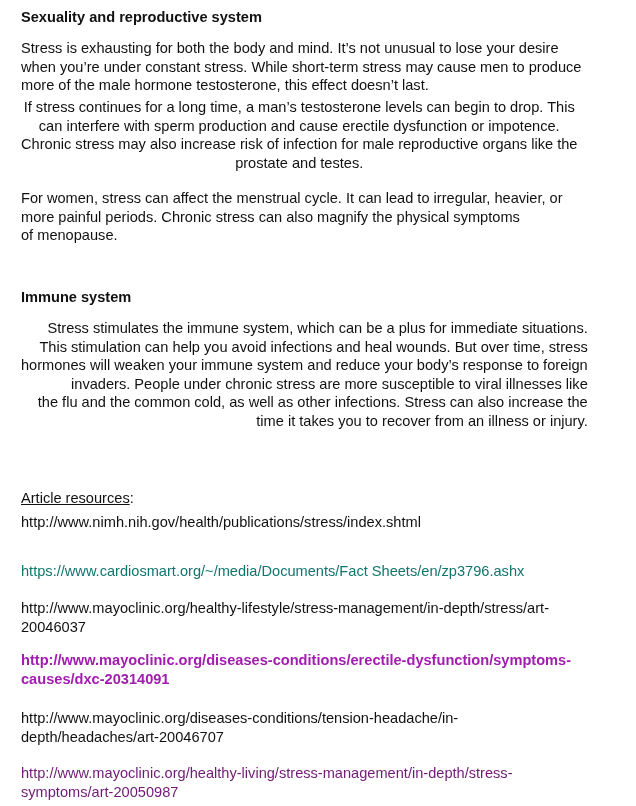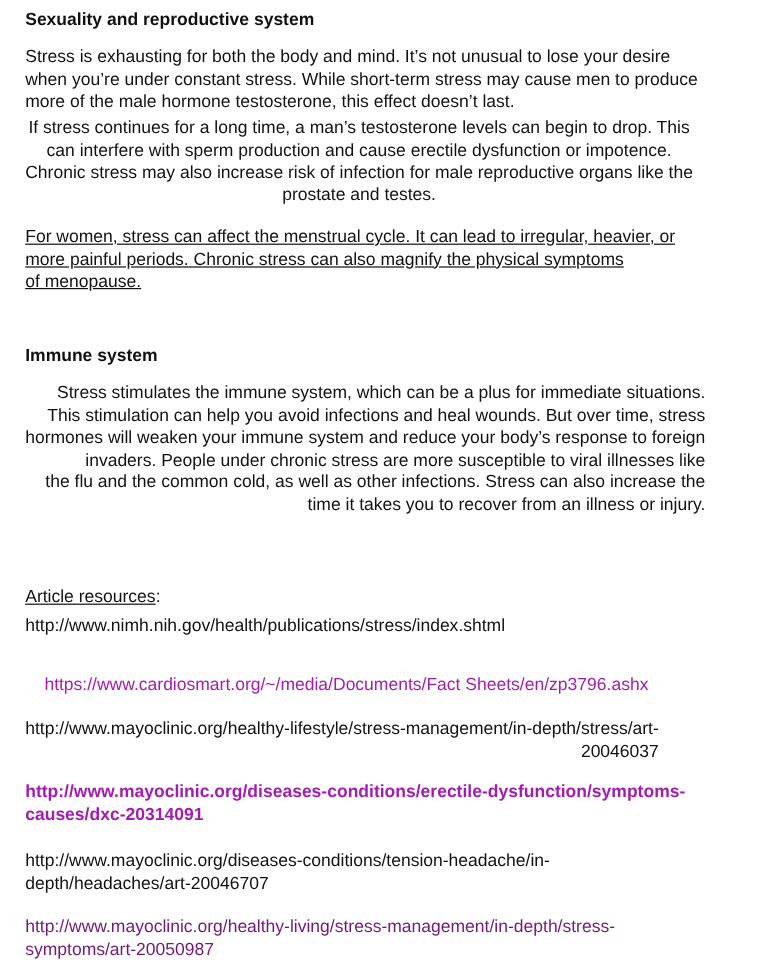--- a/index.html
+++ b/index.html
@@ -16,38 +16,38 @@
 <body>
 
 <h2 class="blk h" style="top:8px;font-size:14.6px;">Sexuality and reproductive system</h2>
 <p class="blk" style="top:39px;">Stress is exhausting for both the body and mind. It’s not unusual to lose your desire
 when you’re under constant stress. While short-term stress may cause men to produce
 more of the male hormone testosterone, this effect doesn’t last.</p>
 <p class="blk" style="top:98px;text-align:center;">If stress continues for a long time, a man’s testosterone levels can begin to drop. This
 can interfere with sperm production and cause erectile dysfunction or impotence.
 Chronic stress may also increase risk of infection for male reproductive organs like the
 prostate and testes.</p>
-<p class="blk" style="top:189px;text-decoration:underline;">For women, stress can affect the menstrual cycle. It can lead to irregular, heavier, or
+<p class="blk" style="top:189px;">For women, stress can affect the menstrual cycle. It can lead to irregular, heavier, or
 more painful periods. Chronic stress can also magnify the physical symptoms
 of menopause.</p>
 
 <h2 class="blk h" style="top:288px;font-size:14.6px;">Immune system</h2>
 <p class="blk" style="top:319px;text-align:right;">Stress stimulates the immune system, which can be a plus for immediate situations.
 This stimulation can help you avoid infections and heal wounds. But over time, stress
 hormones will weaken your immune system and reduce your body’s response to foreign
 invaders. People under chronic stress are more susceptible to viral illnesses like
 the flu and the common cold, as well as other infections. Stress can also increase the
 time it takes you to recover from an illness or injury.</p>
 
 <div class="blk" style="top:470px;">
   <span class="u">Article resources</span><span>:</span>
 </div>
 
 <a class="blk" style="top:513px;color:#111;text-decoration:none;">http://www.nimh.nih.gov/health/publications/stress/index.shtml</a>
-<a class="blk" style="top:562px;color:#a21caf;text-decoration:none;margin-left:16px;">https://www.cardiosmart.org/~/media/Documents/Fact Sheets/en/zp3796.ashx</a>
-<a class="blk" style="top:599px;color:#111;text-decoration:none;text-align:right;">http://www.mayoclinic.org/healthy-lifestyle/stress-management/in-depth/stress/art-
+<a class="blk" style="top:562px;color:#0f766e;text-decoration:none;">https://www.cardiosmart.org/~/media/Documents/Fact Sheets/en/zp3796.ashx</a>
+<a class="blk" style="top:599px;color:#111;text-decoration:none;">http://www.mayoclinic.org/healthy-lifestyle/stress-management/in-depth/stress/art-
 20046037</a>
 <a class="blk" style="top:651px;color:#a21caf;text-decoration:none;font-weight:bold;">http://www.mayoclinic.org/diseases-conditions/erectile-dysfunction/symptoms-
 causes/dxc-20314091</a>
 <a class="blk" style="top:709px;color:#111;text-decoration:none;">http://www.mayoclinic.org/diseases-conditions/tension-headache/in-
 depth/headaches/art-20046707</a>
 <a class="blk" style="top:764px;color:#701a75;text-decoration:none;">http://www.mayoclinic.org/healthy-living/stress-management/in-depth/stress-
 symptoms/art-20050987</a>
 
 </body></html>

